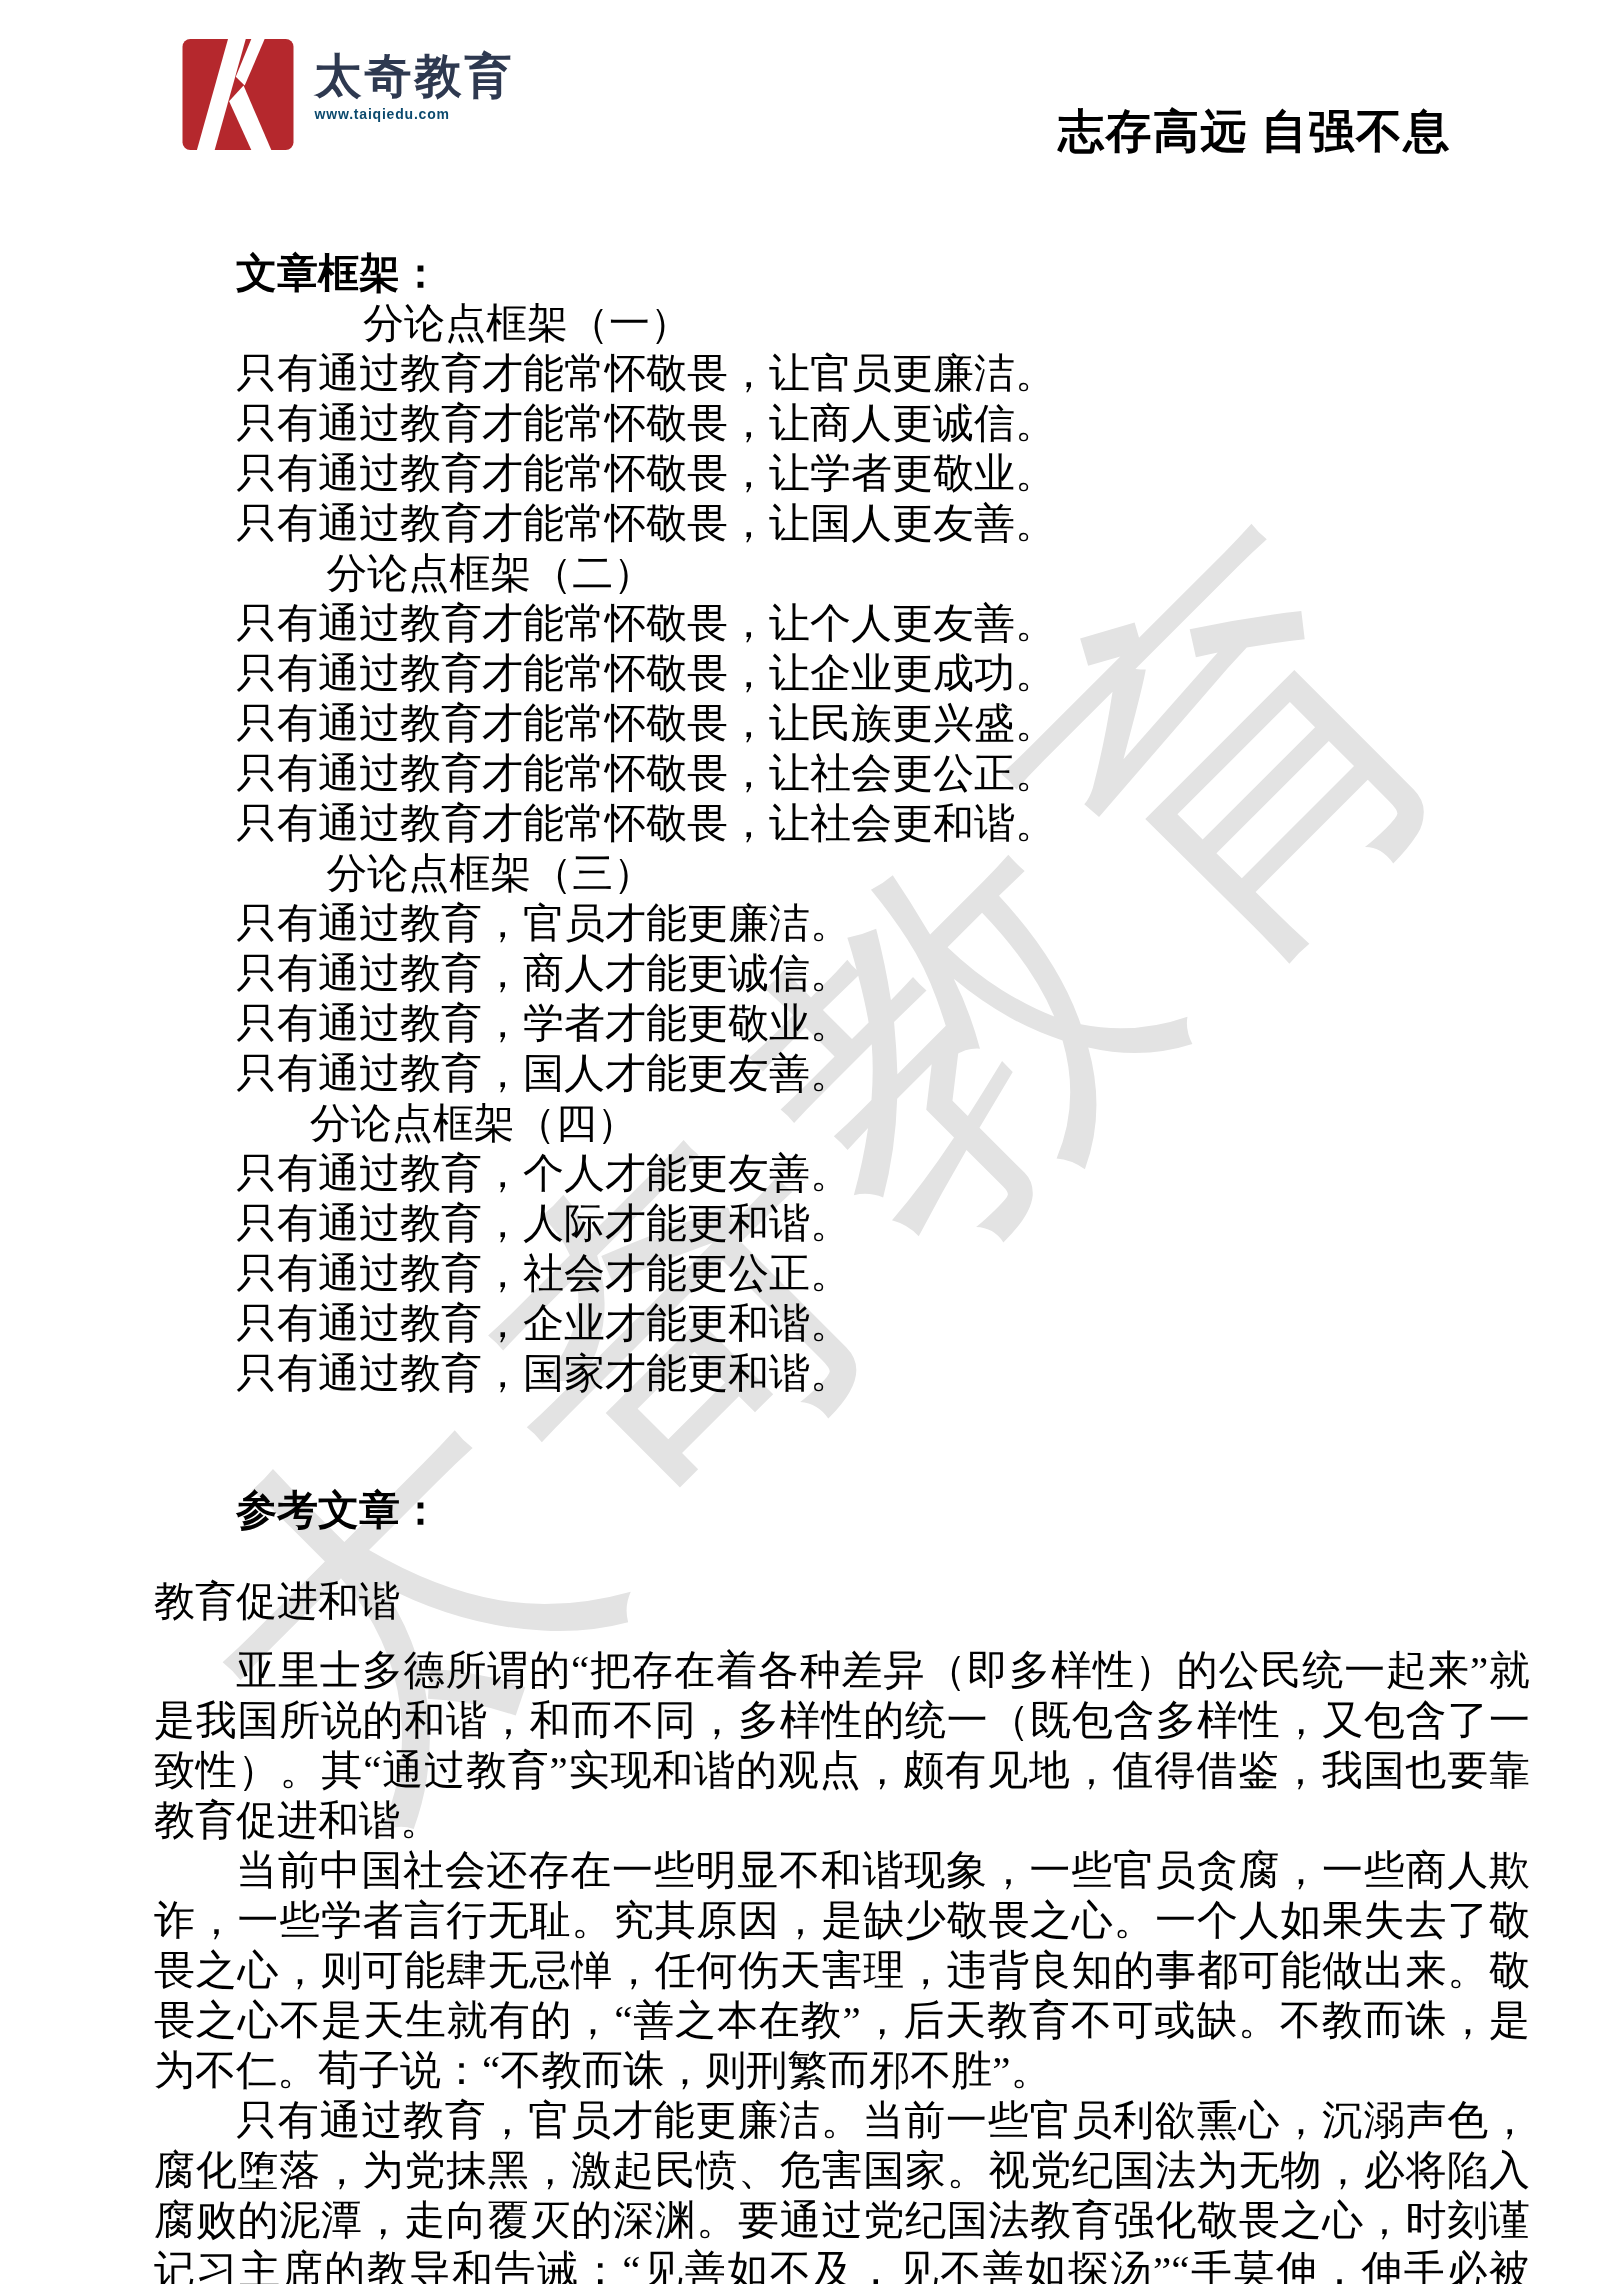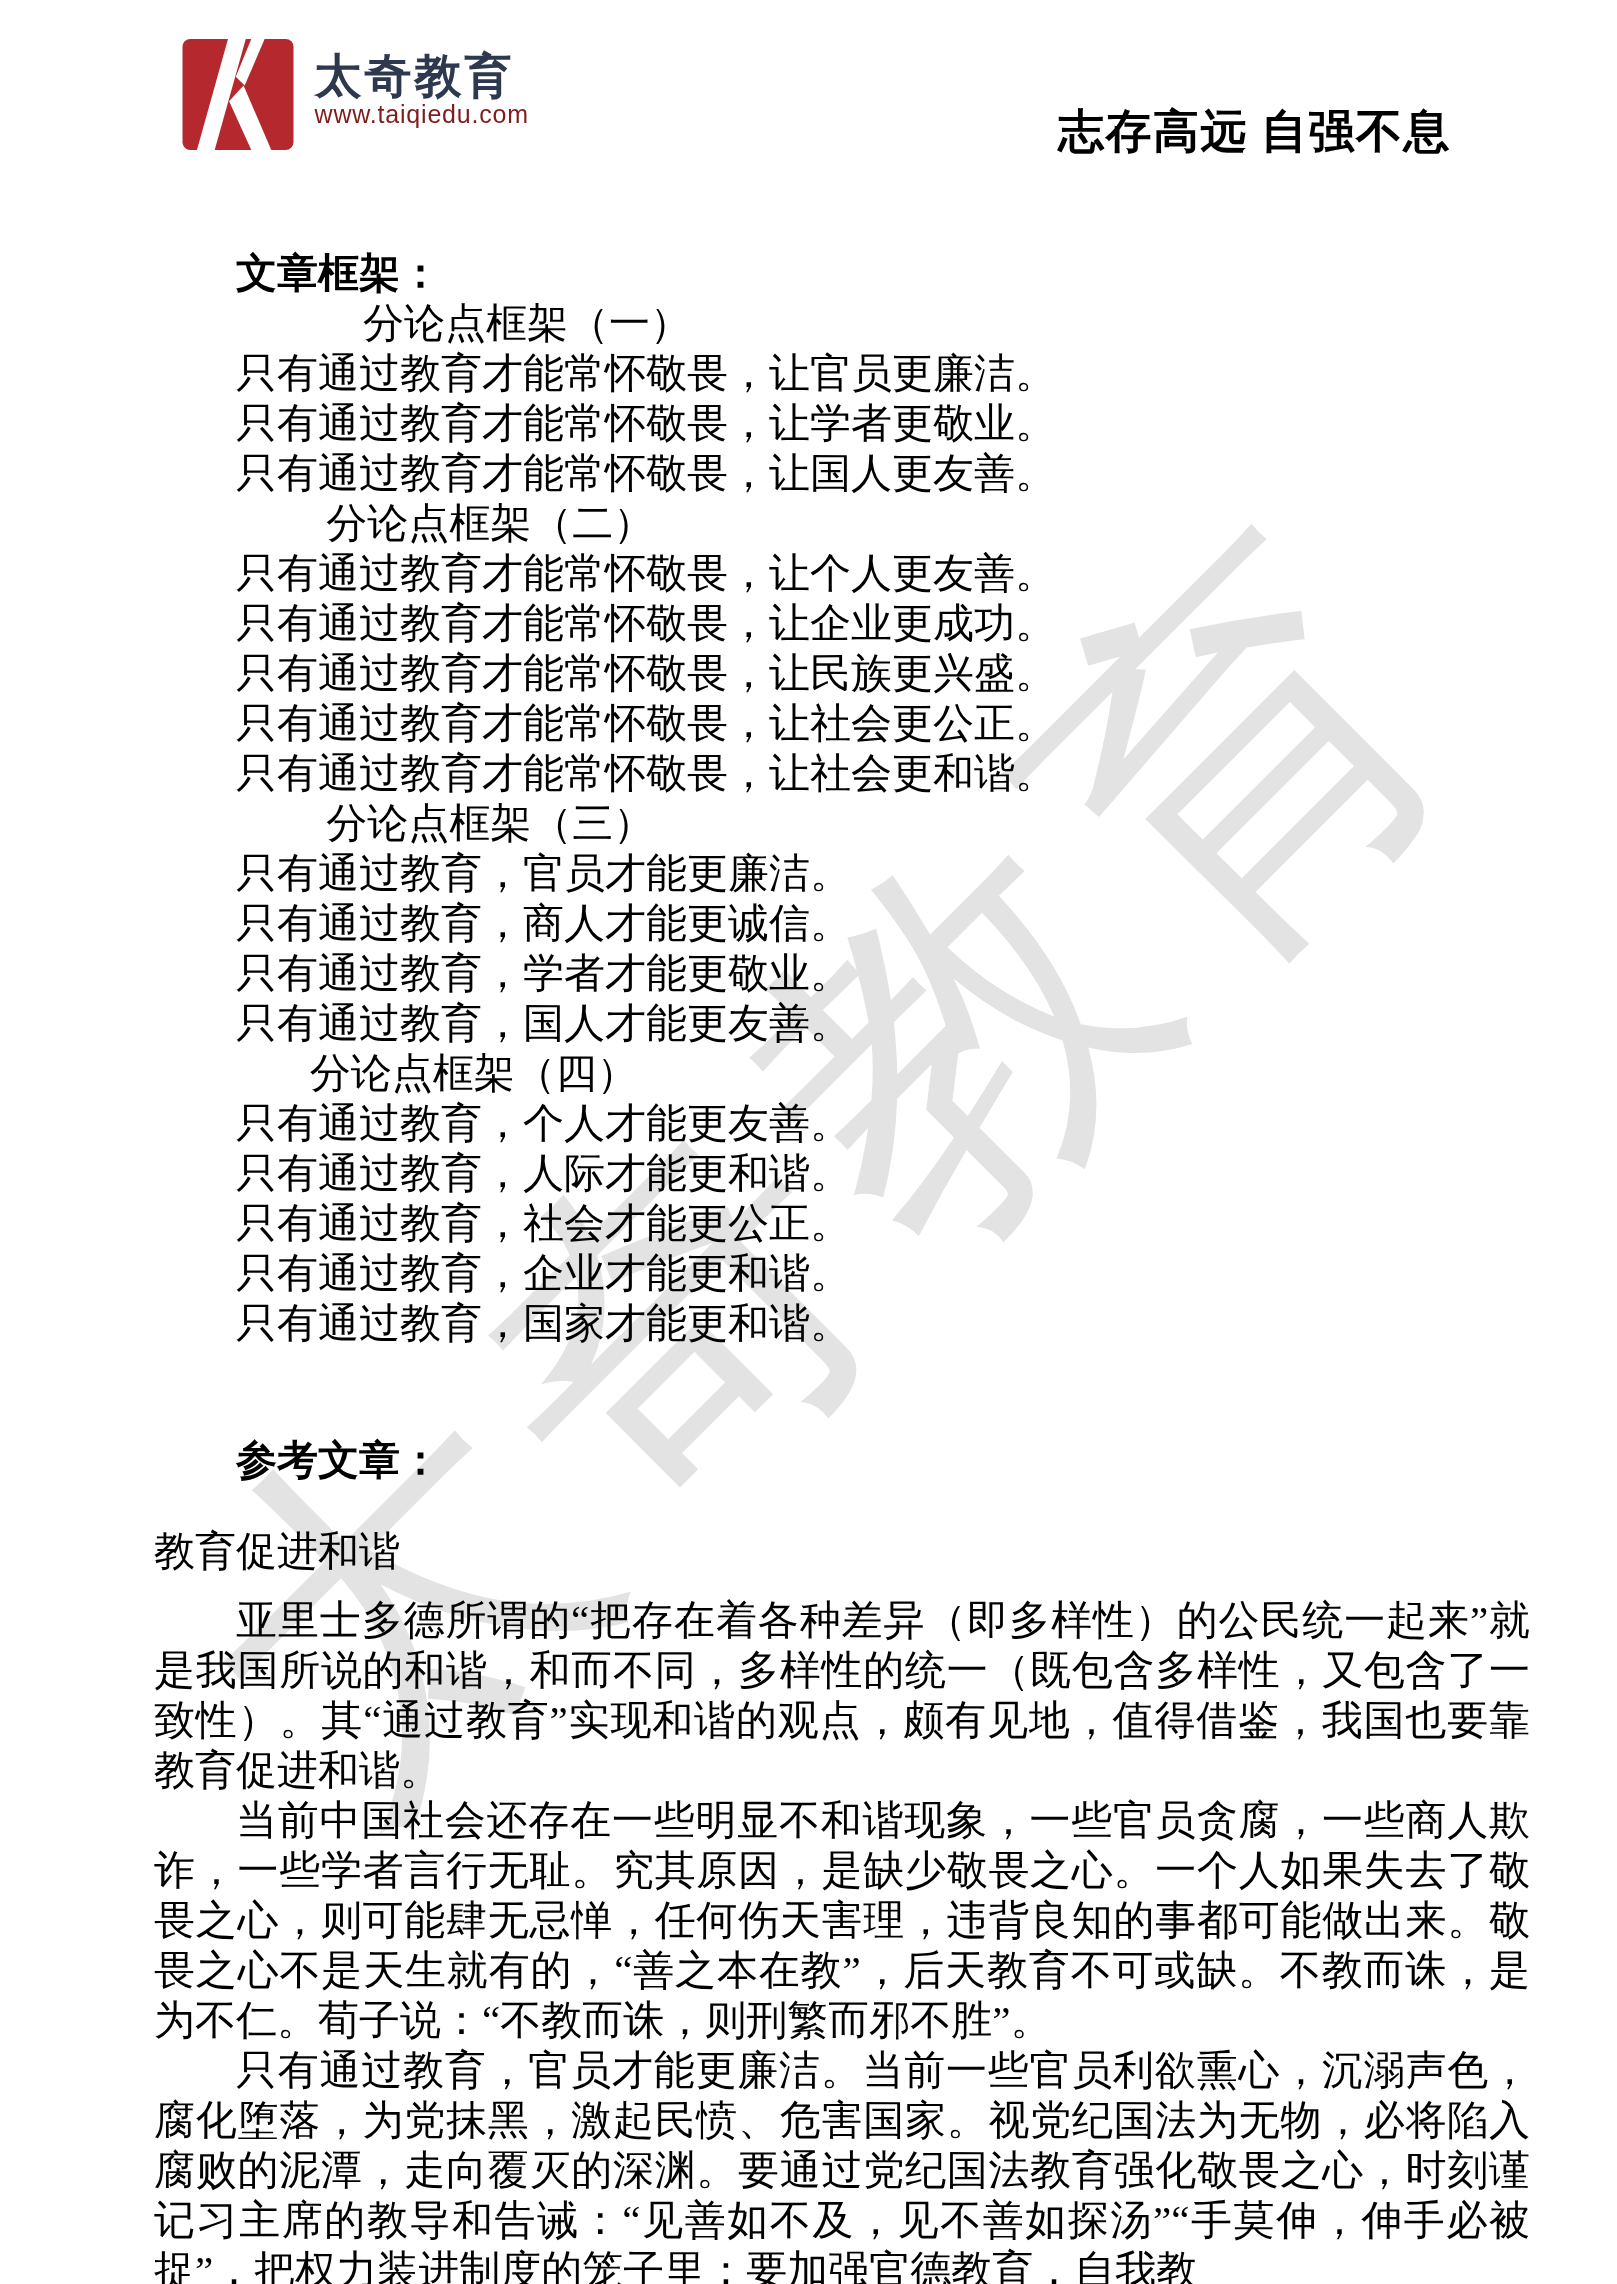--- a/index.html
+++ b/index.html
@@ -44,24 +44,24 @@
   .brand-name{
     font-family:"Liberation Sans","DejaVu Sans",sans-serif;
     font-weight:bold;
     font-size:47px;
     line-height:50px;
     color:#2e3950;
     letter-spacing:3px;
   }
   .brand-url{
     font-family:"Liberation Sans","DejaVu Sans",sans-serif;
-    font-weight:normal;
-    font-size:25px;
+    font-weight:bold;
+    font-size:14px;
     line-height:27px;
-    color:#7f1d1d;
+    color:#0c4a6e;
     letter-spacing:0.8px;
   }
   .slogan{
     position:absolute;
     right:0; top:62px;
     font-size:46px;
     font-weight:bold;
     letter-spacing:1.5px;
     color:#000000;
     font-family:"Liberation Serif","DejaVu Serif",serif;
@@ -110,20 +110,21 @@
     </div>
     <div class="slogan">志存高远 自强不息</div>
   </div>
 
   <div class="content">
 
     <div class="fw-heading">文章框架：</div>
 
     <div class="fw-title t1">分论点框架（一）</div>
     <div class="fw-line">只有通过教育才能常怀敬畏，让官员更廉洁。</div>
+    <div class="fw-line">只有通过教育才能常怀敬畏，让商人更诚信。</div>
     <div class="fw-line">只有通过教育才能常怀敬畏，让学者更敬业。</div>
     <div class="fw-line">只有通过教育才能常怀敬畏，让国人更友善。</div>
 
     <div class="fw-title t2">分论点框架（二）</div>
     <div class="fw-line">只有通过教育才能常怀敬畏，让个人更友善。</div>
     <div class="fw-line">只有通过教育才能常怀敬畏，让企业更成功。</div>
     <div class="fw-line">只有通过教育才能常怀敬畏，让民族更兴盛。</div>
     <div class="fw-line">只有通过教育才能常怀敬畏，让社会更公正。</div>
     <div class="fw-line">只有通过教育才能常怀敬畏，让社会更和谐。</div>
 

